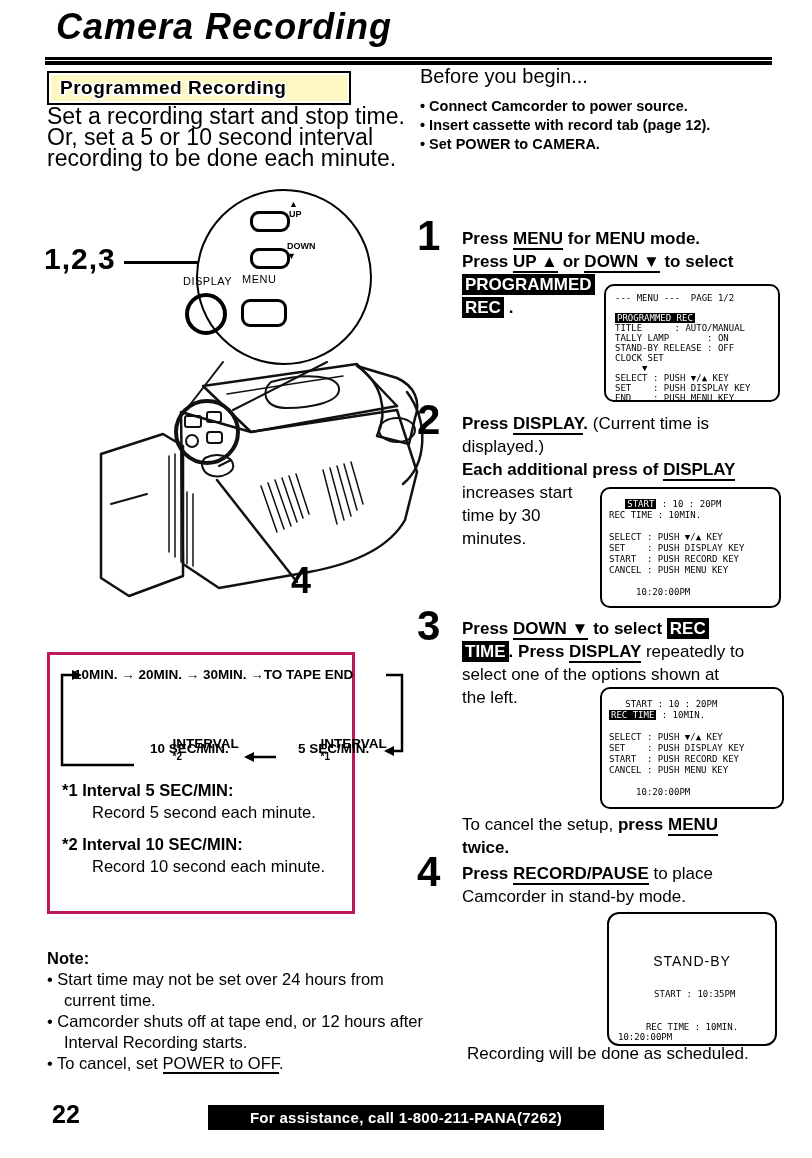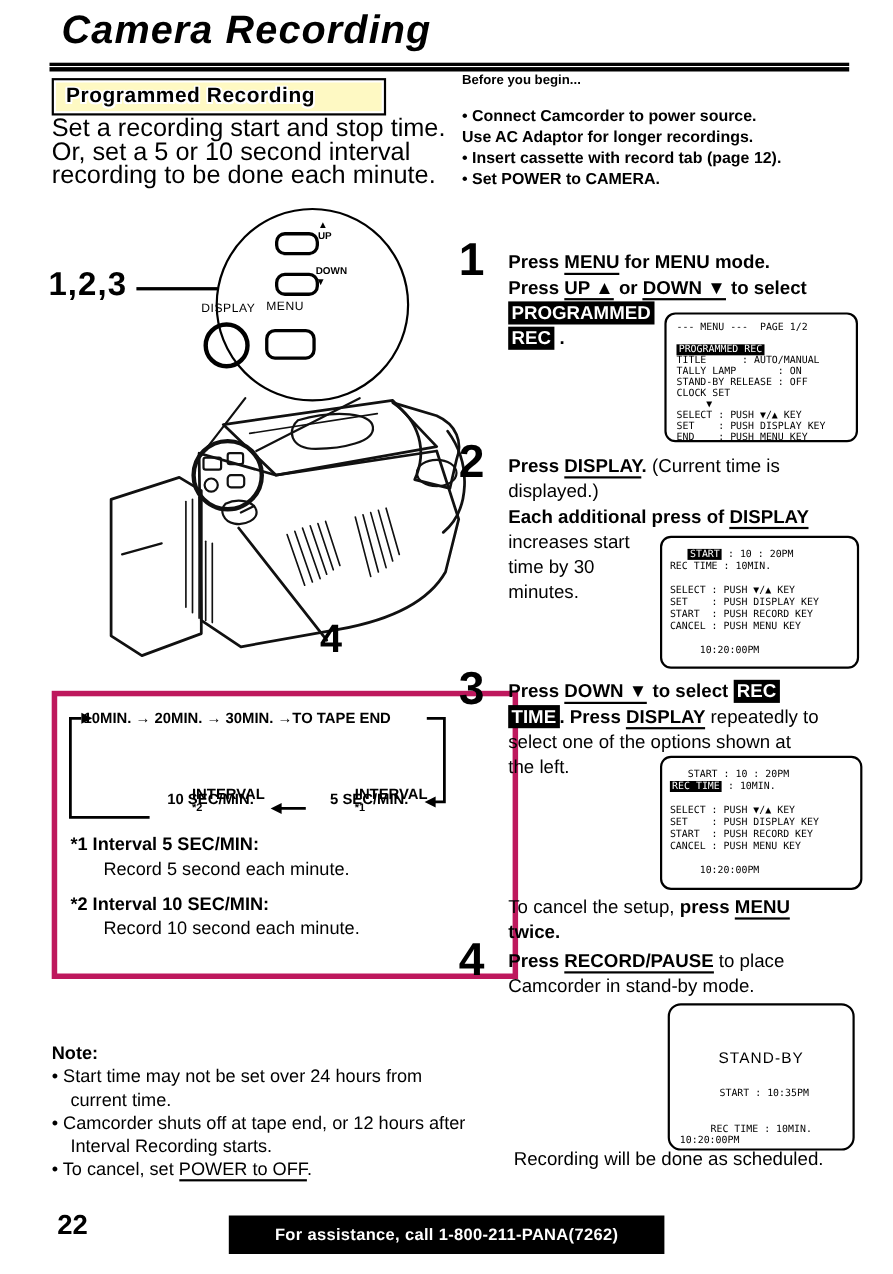--- a/index.html
+++ b/index.html
@@ -30,42 +30,42 @@
   .down-label{left:89px;top:50px;font-size:9px;font-weight:bold;line-height:10px;text-align:left}
   .lbl-display{left:-15px;top:84px;font-size:11px;letter-spacing:.5px}
   .lbl-menu{left:44px;top:82px;font-size:11px;letter-spacing:.5px}
   .btn-display{left:-13px;top:102px;width:34px;height:34px;border:4px solid #000;border-radius:50%}
   .btn-menu{left:43px;top:108px;width:40px;height:22px;border:3px solid #000;border-radius:9px}
 
   .camera-svg{left:85px;top:352px;width:340px;height:276px}
   .camera-svg *{stroke:#111;fill:none;stroke-linecap:round;stroke-linejoin:round}
 
   
-  .interval-box{left:47px;top:628px;width:424px;height:262px;border:5px solid #be185d;box-sizing:border-box}
+  .interval-box{left:47px;top:652px;width:308px;height:262px;border:3px solid #be185d;box-sizing:border-box}
   .interval-box .abs{position:absolute}
   .cycle-text{left:24px;top:12px;font-size:13.5px;font-weight:bold;white-space:pre}
   .int-label{font-size:13.5px;font-weight:bold;white-space:pre}
   .int-sup{font-size:10px;vertical-align:4px;font-weight:bold}
   .i2l{left:100px;top:66px}.i2r{left:100px;top:86px}
   .i1l{left:248px;top:66px}.i1r{left:248px;top:86px}
   .loop-svg{left:0;top:0;width:362px;height:256px}
   .loop-svg *{stroke:#000;stroke-width:2.5;fill:none}
   .loop-svg .fill{fill:#000;stroke:none}
   .fn-head{font-size:16.5px;font-weight:bold}
   .fn-body{font-size:16.5px}
   .f1h{left:12px;top:126px}.f1b{left:42px;top:148px}
   .f2h{left:12px;top:180px}.f2b{left:42px;top:202px}
 
   
   .note{left:47px;top:948px;width:382px;font-size:16.5px;line-height:21px}
   .note-head{font-weight:bold}
   .hang > div{padding-left:17px;text-indent:-17px}
 
   
-  .before-head{left:420px;top:65px;font-size:12px;font-weight:bold}
+  .before-head{left:420px;top:65px;font-size:20px;font-weight:normal}
   .before-list{left:420px;top:97px;width:376px;font-size:14.5px;font-weight:bold;line-height:19px}
 
   .stepnum{left:417px;font-size:42px;font-weight:bold}
   .n1{top:212px}.n2{top:396px}.n3{top:602px}.n4{top:848px}
   .step-text{left:462px;width:336px;font-size:17px;line-height:23px}
   .t1{top:227px}.t2{top:412px}.t3{top:617px}.t3c{top:813px}.t4{top:862px}
   .result{left:467px;top:1044px;width:330px;font-size:17px}
 
   .seg-b{font-weight:bold}
   .seg-u{border-bottom:2px solid #000}
@@ -81,21 +81,21 @@
   .scr1 div{min-height:10px}
   .scr2{left:600px;top:487px;width:181px;height:121px;padding:10px 7px}
   .scr3{left:600px;top:687px;width:184px;height:122px;padding:10px 7px}
   .scr4{left:607px;top:912px;width:170px;height:134px;border-radius:12px;white-space:pre}
   .scr4-title{text-align:center;margin-top:20px;font-family:"Liberation Sans",sans-serif;font-size:14px;letter-spacing:1px}
   .scr4-line{text-align:center;font-size:9px;line-height:11px}
   .scr4-bottom{position:absolute;left:9px;top:96px;font-size:9px;line-height:11px}
 
   
   .pagenum{left:52px;top:1100px;font-size:25px;font-weight:bold}
-  .footer-bar{left:208px;top:1105px;width:396px;height:35px;background:#000;color:#fff;
+  .footer-bar{left:208px;top:1105px;width:396px;height:25px;background:#000;color:#fff;
               display:flex;align-items:center;justify-content:center;font-size:15px;font-weight:bold;letter-spacing:.3px}
 </style>
 </head>
 <body>
 
 <div class="page">
 
   <div class="abs title">Camera Recording</div>
   <div class="abs title-rule"></div>
 
@@ -200,21 +200,20 @@
     <div class="hang">
         <div><span>• Start time may not be set over 24 hours from current time.</span></div>
         <div><span>• Camcorder shuts off at tape end, or 12 hours after Interval Recording starts.</span></div>
         <div><span>• To cancel, set </span><span class="seg-u">POWER to OFF</span><span>.</span></div>
       </div>
   </div>
 
   <div class="abs before-head">Before you begin...</div>
   <div class="abs before-list hang">
       <div><span>• Connect Camcorder to power source.</span></div>
-      <div><span>  Use AC Adaptor for longer recordings.</span></div>
       <div><span>• Insert cassette with record tab (page 12).</span></div>
       <div><span>• Set POWER to CAMERA.</span></div>
     </div>
 
   <div class="abs stepnum n1">1</div>
   <div class="abs step-text t1">
       <div><span class="seg-b">Press </span><span class="seg-b seg-u">MENU</span><span class="seg-b"> for MENU mode.</span></div>
       <div><span class="seg-b">Press </span><span class="seg-b seg-u">UP ▲</span><span class="seg-b"> or </span><span class="seg-b seg-u">DOWN ▼</span><span class="seg-b"> to select</span></div>
       <div><span class="seg-b seg-inv">PROGRAMMED</span></div>
       <div><span class="seg-b seg-inv">REC</span><span class="seg-b"> .</span></div>

